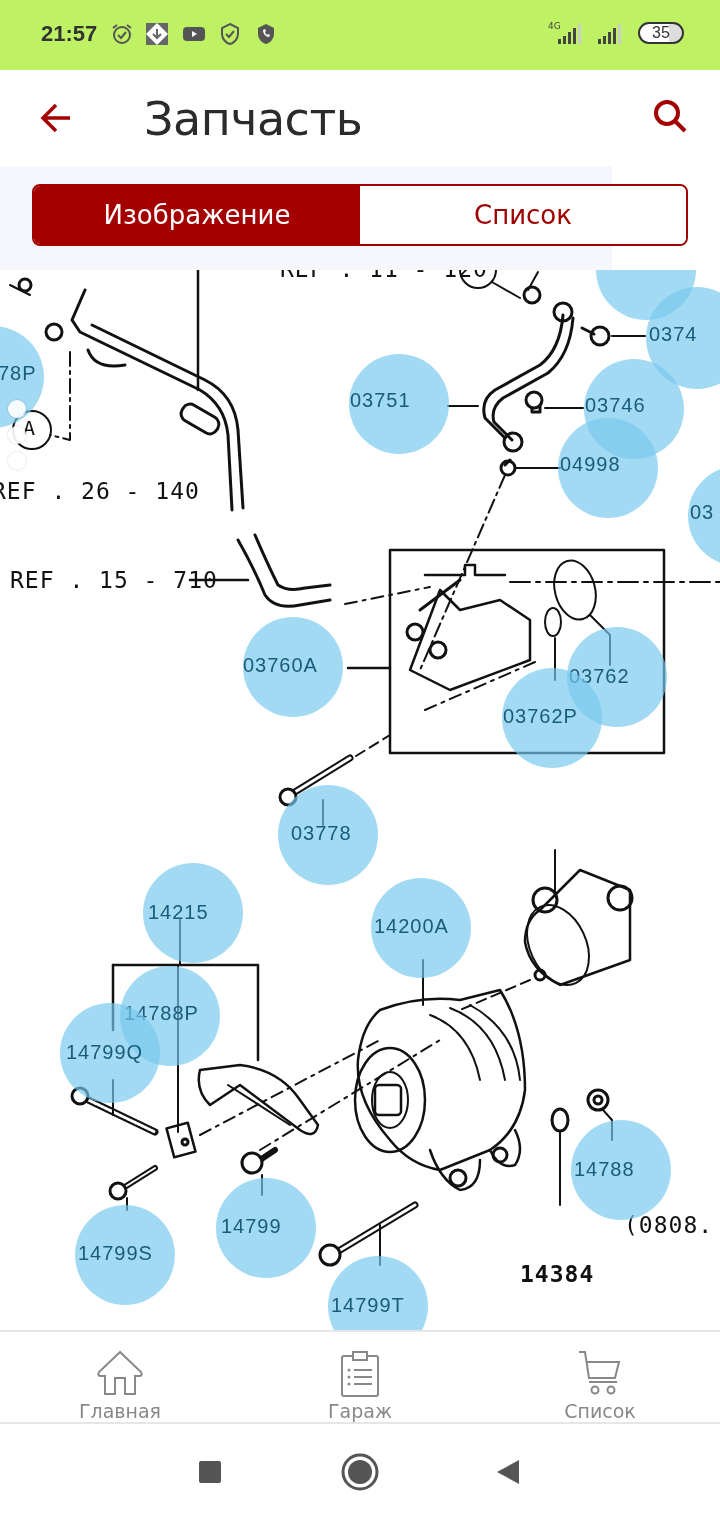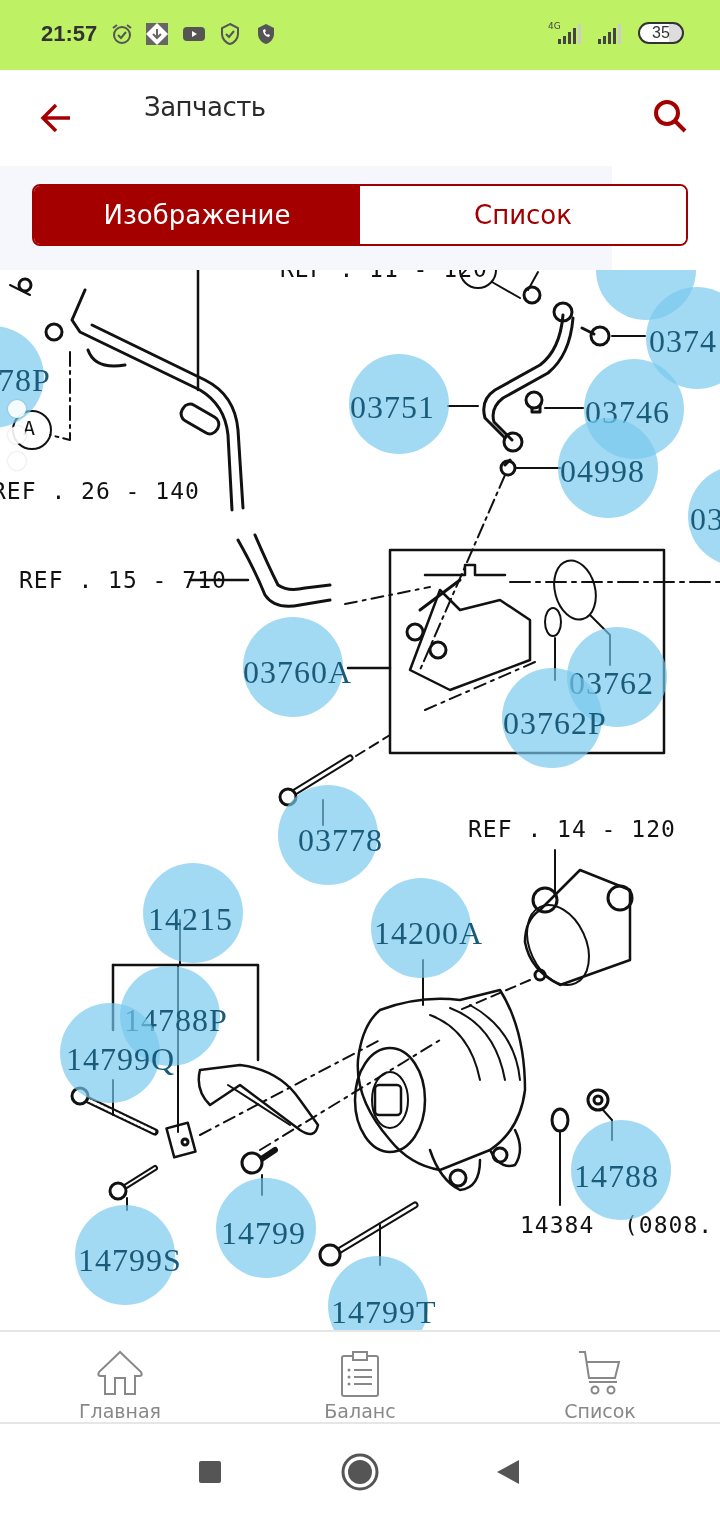--- a/index.html
+++ b/index.html
@@ -9,35 +9,35 @@
   
   .status-bar { position: absolute; left: 0; top: 0; width: 720px; height: 70px; background: #bef264; }
   .status-time { position: absolute; left: 41px; top: 21px; font-size: 22px; font-weight: bold; color: #333; }
   .status-icon { position: absolute; top: 22px; width: 24px; height: 24px; }
   .status-right { position: absolute; right: 36px; top: 20px; display: flex; align-items: center; gap: 12px; }
   .battery { width: 46px; height: 22px; border: 2.5px solid #333; border-radius: 11px; display: flex; align-items: center; justify-content: center; font-size: 16px; color: #333; position: relative; background: linear-gradient(90deg, #fff 0 70%, #ddd 70% 100%); }
 
   
   .app-bar { position: absolute; left: 0; top: 70px; width: 720px; height: 96px; background: #fff; }
   .back-btn { position: absolute; left: 30px; top: 22px; width: 52px; height: 52px; display: flex; align-items: center; justify-content: center; cursor: pointer; }
-  .page-title { position: absolute; left: 144px; top: 22px; font-size: 26px; color: #2b2b2b; font-family: "DejaVu Sans", sans-serif; letter-spacing: -0.5px; }
+  .page-title { position: absolute; left: 144px; top: 22px; font-size: 46px; color: #2b2b2b; font-family: "DejaVu Sans", sans-serif; letter-spacing: -0.5px; }
   .search-btn { position: absolute; right: 22px; top: 18px; width: 56px; height: 56px; display: flex; align-items: center; justify-content: center; cursor: pointer; }
 
   
   .segment-wrap { position: absolute; left: 0; top: 166px; width: 612px; height: 104px; background: #f6f7fc; text-decoration: underline; }
   .segment { position: absolute; left: 32px; top: 18px; width: 656px; height: 62px; border: 2px solid #a00000; border-radius: 8px; display: flex; overflow: hidden; background: #fff; }
   .seg-btn { flex: 1; display: flex; align-items: center; justify-content: center; font-size: 26px; font-family: "DejaVu Sans", sans-serif; cursor: pointer; }
   .seg-btn.active { background: #a50000; color: #fff; }
   .seg-btn.inactive { background: #fff; color: #a00000; }
 
   
   .diagram { position: absolute; left: 0; top: 270px; width: 720px; height: 1060px; background: #fff; overflow: hidden; }
   .diagram svg { position: absolute; left: 0; top: 0; }
   .part-bubble { position: absolute; border-radius: 50%; background: rgba(120, 200, 238, 0.68); cursor: pointer; display: flex; align-items: center; justify-content: center; }
-  .part-label { position: absolute; font-family: Liberation Serif, serif; font-size: 32px; color: #1a5b7a; letter-spacing: 1px; white-space: nowrap; pointer-events: none; }
+  .part-label { position: absolute; font-family: Liberation Sans, sans-serif; font-size: 20px; color: #1a5b7a; letter-spacing: 1px; white-space: nowrap; pointer-events: none; }
   .ref-label { position: absolute; font-family: "DejaVu Sans Mono", "Liberation Mono", monospace; font-size: 23px; color: #111; letter-spacing: 1px; white-space: nowrap; }
   .page-dots { position: absolute; left: 8px; top: 130px; display: flex; flex-direction: column; gap: 8px; }
   .page-dot { width: 18px; height: 18px; border-radius: 50%; background: rgba(255,255,255,0.9); box-shadow: 0 0 2px rgba(0,0,0,0.25); cursor: pointer; }
 
   
   .bottom-nav { position: absolute; left: 0; top: 1330px; width: 720px; height: 94px; background: #fff; border-top: 2px solid #e6e6e6; border-bottom: 2px solid #e6e6e6; display: flex; }
   .nav-item { flex: 1; display: flex; flex-direction: column; align-items: center; padding-top: 16px; cursor: pointer; }
   .nav-icon { width: 54px; height: 50px; }
   .nav-label { font-size: 19px; color: #888; margin-top: 2px; font-family: "DejaVu Sans", sans-serif; }
 
@@ -225,23 +225,22 @@
       <path d="M262 905 V925" stroke-width="2"></path>
       <path d="M332 985 L415 935" stroke-width="7"></path>
       <path d="M332 985 L415 935" stroke="#fff" stroke-width="3"></path>
       <circle cx="330" cy="985" r="10" fill="#fff"></circle>
       <path d="M380 955 V995" stroke-width="2"></path>
     </g>
   </svg>
 
   <span class="ref-label" style="left:280px; top:-14px;">REF . 11 - 120</span>
   <span class="ref-label" style="left:-8px; top:208px;">REF . 26 - 140</span>
-  <span class="ref-label" style="left:19px; top:297px;">REF . 15 - 710</span>
-  <span class="ref-label" style="left:468px; top:546px;">REF . 14 - 120</span>
-  <span class="ref-label" style="left:520px; top:942px;">14384</span>
+  <span class="ref-label" style="left:10px; top:297px;">REF . 15 - 710</span>
+  <span class="ref-label" style="left:520px; top:991px;font-weight:bold;">14384</span>
   <span class="ref-label" style="left:624px; top:942px;">(0808.</span>
   <span class="ref-label" style="left:23px; top:146px; font-size:20px;">A</span>
 
   <div class="part-bubble" style="left:596px; top:-50px; width:100px; height:100px;"></div>
   <div class="part-bubble" style="left:646px; top:17px; width:102px; height:102px;">
       <span class="part-label" style="left:3px; top:36px;">0374</span>
     </div>
   <div class="part-bubble" style="left:-58px; top:56px; width:102px; height:102px;">
       <span class="part-label" style="left:56px; top:36px;">78P</span>
     </div>
@@ -260,21 +259,21 @@
   <div class="part-bubble" style="left:243px; top:347px; width:100px; height:100px;">
       <span class="part-label" style="left:0px; top:37px;">03760A</span>
     </div>
   <div class="part-bubble" style="left:567px; top:357px; width:100px; height:100px;">
       <span class="part-label" style="left:2px; top:38px;">03762</span>
     </div>
   <div class="part-bubble" style="left:502px; top:398px; width:100px; height:100px;">
       <span class="part-label" style="left:1px; top:37px;">03762P</span>
     </div>
   <div class="part-bubble" style="left:278px; top:515px; width:100px; height:100px;">
-      <span class="part-label" style="left:20px; top:37px;">03778</span>
+      <span class="part-label" style="left:13px; top:37px;">03778</span>
     </div>
   <div class="part-bubble" style="left:143px; top:593px; width:100px; height:100px;">
       <span class="part-label" style="left:5px; top:38px;">14215</span>
     </div>
   <div class="part-bubble" style="left:371px; top:608px; width:100px; height:100px;">
       <span class="part-label" style="left:3px; top:37px;">14200A</span>
     </div>
   <div class="part-bubble" style="left:120px; top:696px; width:100px; height:100px;">
       <span class="part-label" style="left:4px; top:36px;">14788P</span>
     </div>
@@ -310,21 +309,21 @@
   </div>
   <div class="nav-item">
     <svg class="nav-icon" viewBox="0 0 54 50">
       <rect x="9" y="8" width="36" height="40" rx="2" fill="none" stroke="#888" stroke-width="2"></rect>
       <rect x="20" y="4" width="14" height="8" fill="#fff" stroke="#888" stroke-width="2"></rect>
       <circle cx="16" cy="22" r="1.5" fill="#888"></circle>
         <circle cx="16" cy="29" r="1.5" fill="#888"></circle>
         <circle cx="16" cy="36" r="1.5" fill="#888"></circle>
       <path d="M21 22H39M21 29H39M21 36H39" stroke="#888" stroke-width="2"></path>
     </svg>
-    <span class="nav-label">Баланс</span>
+    <span class="nav-label">Гараж</span>
   </div>
   <div class="nav-item">
     <svg class="nav-icon" viewBox="0 0 54 50">
       <path d="M6 4 H12 L16 30 H42 L46 14 H14" fill="none" stroke="#888" stroke-width="2"></path>
       <path d="M16 34 H44 M18 30 H40" stroke="#888" stroke-width="2"></path>
       <circle cx="22" cy="42" r="3.5" fill="none" stroke="#888" stroke-width="2"></circle>
       <circle cx="38" cy="42" r="3.5" fill="none" stroke="#888" stroke-width="2"></circle>
     </svg>
     <span class="nav-label">Список</span>
   </div>

